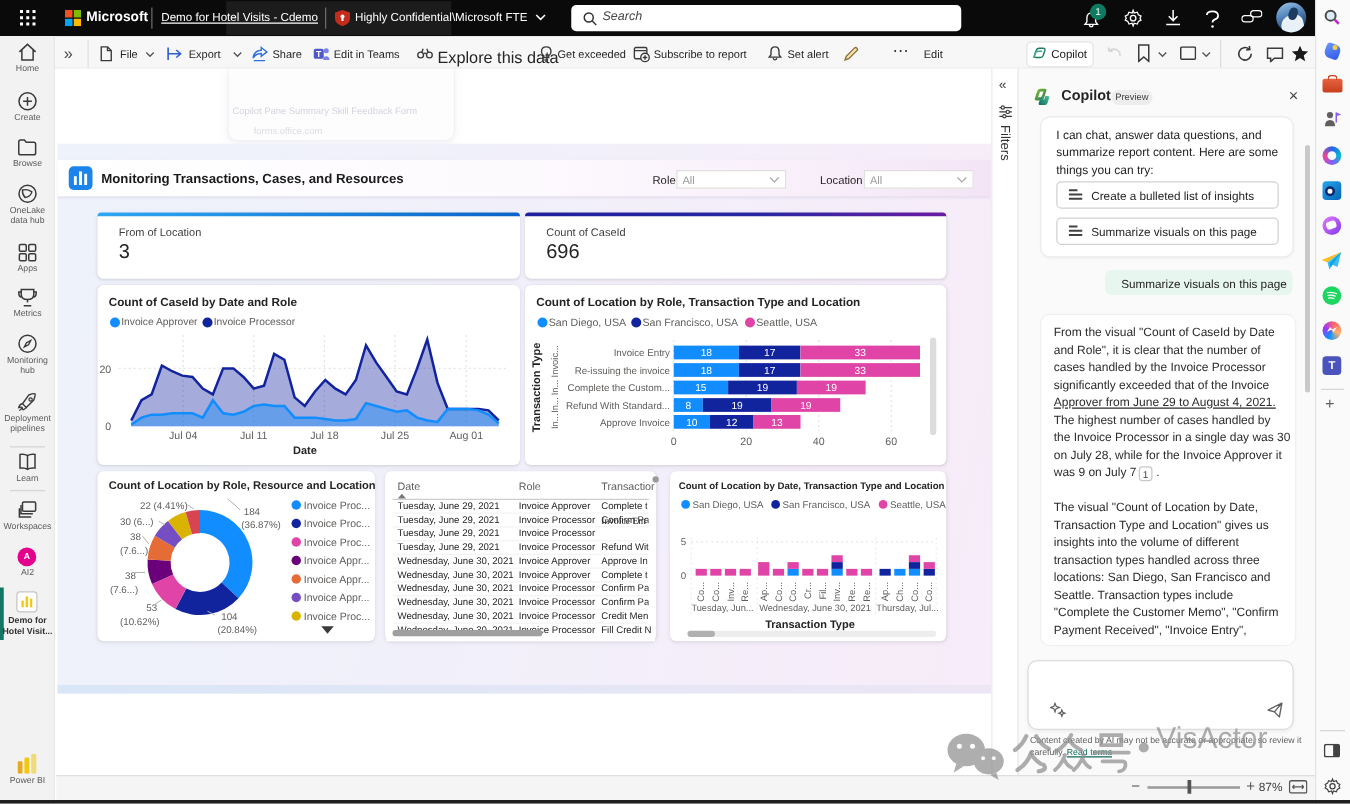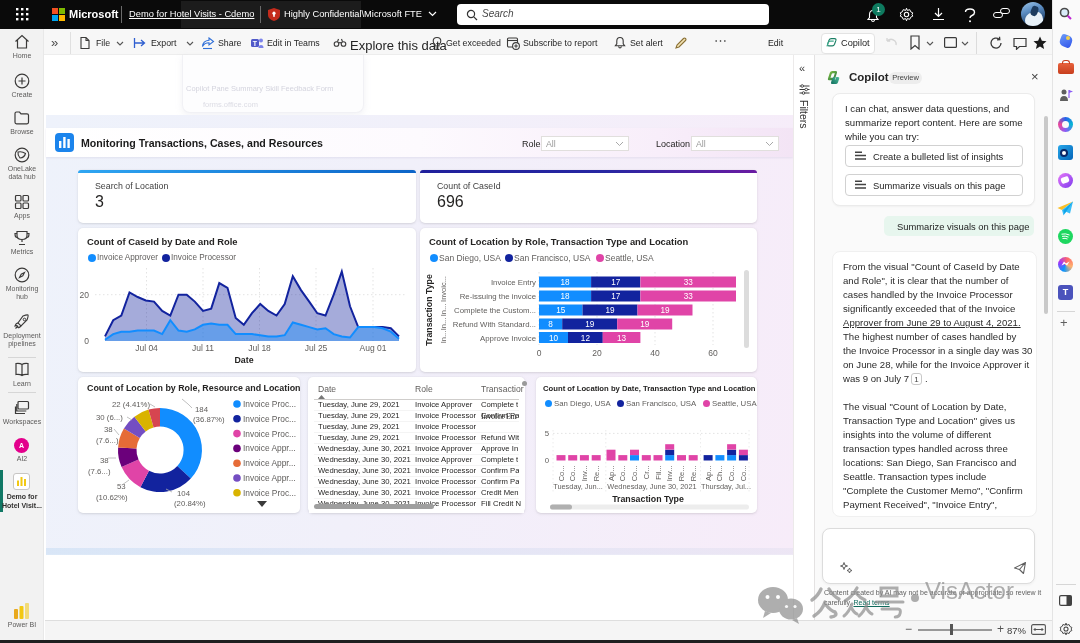--- a/index.html
+++ b/index.html
@@ -121,21 +121,21 @@
     <path d="M10 8.2 v3.6 M8.2 10 h3.6" stroke="#3b3a39" stroke-width="1.1"></path>
   </svg>
 <div class="abs" style="left:523px;top:38px;color:#252525;font-size:8.8px;">Subscribe to report</div>
 <svg class="abs" style="left:613px;top:36px" width="14" height="14" viewBox="0 0 14 14">
     <path d="M7 1.5 q3.2 0 3.2 3.6 l0 2.7 l1.4 1.9 l-9.2 0 l1.4 -1.9 l0 -2.7 q0 -3.6 3.2 -3.6 Z M5.6 10.5 q0.3 1.4 1.4 1.4 q1.1 0 1.4 -1.4" stroke="#3b3a39" stroke-width="1.1" fill="none"></path>
   </svg>
 <div class="abs" style="left:630px;top:38px;color:#252525;font-size:8.8px;">Set alert</div>
 <svg class="abs" style="left:674px;top:36px" width="14" height="14" viewBox="0 0 14 14">
     <path d="M2 12 L3 9 L9.5 2.5 q1 -1 2 0 q1 1 0 2 L5 11 Z" stroke="#8a7035" stroke-width="1.1" fill="#f3e3b3"></path>
   </svg>
-<div class="abs" style="left:720px;top:38px;color:#252525;font-size:8.8px;padding-left:48px;">Edit</div>
+<div class="abs" style="left:691px;top:38px;color:#252525;font-size:8.8px;padding-left:48px;">Edit</div>
 <div class="abs" style="left:714px;top:33px;color:#3a3a3a;font-size:13px;letter-spacing:1px;">⋯</div>
 
 <div class="abs" style="left:821px;top:33px;width:54px;height:21px;background:#fff;border:1px solid #e3e3e3;border-radius:4px;"></div>
 <svg class="abs" style="left:826px;top:37px" width="13" height="13" viewBox="0 0 16 16">
  <path d="M10.5 2 h-4 q-2 0 -2.8 2 l-1.6 4.5 q-0.8 2.5 1.6 2.5 h4 q2 0 2.8 -2 l1.6 -4.5 q0.8 -2.5 -1.6 -2.5 Z" fill="none" stroke="#1a7f64" stroke-width="1.4"></path>
  <path d="M9.5 5 h-4 q-2 0 -2.8 2 l-1.6 4.5" fill="none" stroke="#3fa98c" stroke-width="1.4"></path>
 </svg>
 <div class="abs" style="left:841px;top:38px;color:#242424;font-size:9.2px;">Copilot</div>
 <svg class="abs" style="left:884px;top:36px" width="14" height="14" viewBox="0 0 14 14">
     <path d="M3 5 q4 -3.5 8 0 q1.5 1.6 1 4 M3 5 l0 -3 M3 5 l3.2 0" stroke="#d5d5d5" stroke-width="1.3" fill="none"></path>
@@ -258,21 +258,21 @@
     <path d="M1 1 L4.5 4.5 L8 1" stroke="#a8a8a8" stroke-width="1" fill="none"></path>
   </svg>
 <div class="abs" style="left:656px;top:139px;font-size:9px;color:#252423;">Location</div>
 <div class="abs" style="left:691px;top:136px;width:88px;height:15px;background:#fff;border:1px solid #e1dfdd;"></div>
 <div class="abs" style="left:696px;top:139px;font-size:8.8px;color:#9a9a9a;">All</div>
 <svg class="abs" style="left:765px;top:141px" width="9" height="6" viewBox="0 0 9 6">
     <path d="M1 1 L4.5 4.5 L8 1" stroke="#a8a8a8" stroke-width="1" fill="none"></path>
   </svg>
 <div class="abs" style="left:78px;top:170px;width:338px;height:53px;background:#fff;border-radius:5px;box-shadow:0 0.6px 1.8px rgba(0,0,0,0.08),0 1px 4px rgba(0,0,0,0.06);"></div>
 <div class="abs" style="left:78px;top:170px;width:338px;height:3px;border-radius:5px 5px 0 0;background:linear-gradient(90deg,#2fa6f2,#0c64c8);"></div>
-<div class="abs" style="left:95px;top:181px;font-size:8.8px;color:#3f3f3f;">Search of Location</div>
+<div class="abs" style="left:95px;top:181px;font-size:8.8px;color:#3f3f3f;">From of Location</div>
 <div class="abs" style="left:95px;top:193px;font-size:16px;color:#252423;">3</div>
 <div class="abs" style="left:420px;top:170px;width:337px;height:53px;background:#fff;border-radius:5px;box-shadow:0 0.6px 1.8px rgba(0,0,0,0.08),0 1px 4px rgba(0,0,0,0.06);"></div>
 <div class="abs" style="left:420px;top:170px;width:337px;height:3px;border-radius:5px 5px 0 0;background:linear-gradient(90deg,#20209c 0%,#2727a2 55%,#6a1ba2 100%);"></div>
 <div class="abs" style="left:437px;top:181px;font-size:8.8px;color:#3f3f3f;">Count of CaseId</div>
 <div class="abs" style="left:437px;top:193px;font-size:16px;color:#252423;">696</div>
 <div class="abs" style="left:78px;top:228px;width:338px;height:144px;background:#fff;border-radius:5px;box-shadow:0 0.6px 1.8px rgba(0,0,0,0.08),0 1px 4px rgba(0,0,0,0.06);"></div>
 <div class="abs" style="left:87px;top:236px;font-size:9.4px;font-weight:bold;color:#252423;">Count of CaseId by Date and Role</div>
 <div class="abs" style="left:88px;top:254px;width:8px;height:8px;border-radius:50%;background:#118dff;"></div>
 <div class="abs" style="left:97px;top:253px;font-size:8.2px;color:#605e5c;">Invoice Approver</div>
 <div class="abs" style="left:162px;top:254px;width:8px;height:8px;border-radius:50%;background:#12239e;"></div>
@@ -537,42 +537,42 @@
     </defs>
  <path d="M14 1.5 h-5.5 q-3 0 -4 3 l-3 9 q-1 3 2 3 h5.5 q3 0 4 -3 l3 -9 q1 -3 -2 -3 Z M12.5 5 l-2 6 q-0.5 1.5 -2 1.5 h-3 l2 -6 q0.5 -1.5 2 -1.5 Z" fill="url(#cp1)"></path>
  <path d="M16 7.5 l-1.2 3.5 h2.7 q3 0 2 3 l-2 6 q-1 2.5 -3.5 2.5 h-5.5 q-3 0 -2 -3 l1 -3 h3.2 q2.5 0 3.3 -2.5 Z M13.8 11.5 l-2 6 q-0.5 1.5 -2 1.5 h-3 l2 -6 q0.5 -1.5 2 -1.5 Z" fill="url(#cp2)"></path>
 </svg>
 <div class="abs" style="left:849px;top:71px;font-size:11.5px;font-weight:bold;color:#242424;">Copilot</div>
 <div class="abs" style="left:889px;top:72px;width:33px;height:12px;background:#ededed;border-radius:6px;text-align:center;font-size:7.5px;line-height:12px;color:#424242;">Preview</div>
 <div class="abs" style="left:1031px;top:69px;font-size:13px;color:#424242;">×</div>
 <div class="abs" style="left:832px;top:93px;width:203px;height:113px;background:#fff;border:1px solid #ebebeb;border-radius:8px;box-shadow:0 1px 2px rgba(0,0,0,0.04);"></div>
 <div class="abs" style="left:845px;top:103px;font-size:9.6px;color:#242424;">I can chat, answer data questions, and</div>
 <div class="abs" style="left:845px;top:117px;font-size:9.6px;color:#242424;">summarize report content. Here are some</div>
-<div class="abs" style="left:845px;top:131px;font-size:9.6px;color:#242424;">while you can try:</div>
+<div class="abs" style="left:845px;top:131px;font-size:9.6px;color:#242424;">things you can try:</div>
 <div class="abs" style="left:845px;top:145px;width:178px;height:22px;background:#fff;border:1px solid #d1d1d1;border-radius:4px;"></div>
 <svg class="abs" style="left:855px;top:151px" width="11" height="10" viewBox="0 0 11 10">
     <path d="M0 1.2 h7 M0 4.6 h11 M0 8 h11" stroke="#424242" stroke-width="1.5"></path>
   </svg>
 <div class="abs" style="left:873px;top:151px;font-size:9.4px;color:#242424;">Create a bulleted list of insights</div>
 <div class="abs" style="left:845px;top:174px;width:178px;height:22px;background:#fff;border:1px solid #d1d1d1;border-radius:4px;"></div>
 <svg class="abs" style="left:855px;top:180px" width="11" height="10" viewBox="0 0 11 10">
     <path d="M0 1.2 h7 M0 4.6 h11 M0 8 h11" stroke="#424242" stroke-width="1.5"></path>
   </svg>
 <div class="abs" style="left:873px;top:180px;font-size:9.4px;color:#242424;">Summarize visuals on this page</div>
 <div class="abs" style="left:884px;top:216px;width:150px;height:20px;background:#e7f6ee;border-radius:5px;"></div>
 <div class="abs" style="left:897px;top:221px;font-size:9.4px;color:#242424;">Summarize visuals on this page</div>
 <div class="abs" style="left:832px;top:251px;width:205px;height:266px;background:#fff;border:1px solid #f0f0f0;border-radius:8px;"></div>
 <div class="abs" style="left:843px;top:261px;font-size:9.6px;color:#2b2b2b;">From the visual "Count of CaseId by Date</div>
 <div class="abs" style="left:843px;top:275px;font-size:9.6px;color:#2b2b2b;">and Role", it is clear that the number of</div>
 <div class="abs" style="left:843px;top:289px;font-size:9.6px;color:#2b2b2b;">cases handled by the Invoice Processor</div>
 <div class="abs" style="left:843px;top:303px;font-size:9.6px;color:#2b2b2b;">significantly exceeded that of the Invoice</div>
 <div class="abs" style="left:843px;top:317px;font-size:9.6px;color:#2b2b2b;text-decoration:underline;">Approver from June 29 to August 4, 2021.</div>
 <div class="abs" style="left:843px;top:331px;font-size:9.6px;color:#2b2b2b;">The highest number of cases handled by</div>
 <div class="abs" style="left:843px;top:345px;font-size:9.6px;color:#2b2b2b;">the Invoice Processor in a single day was 30</div>
-<div class="abs" style="left:843px;top:359px;font-size:9.6px;color:#2b2b2b;">on June 28, while for the Invoice Approver it</div>
+<div class="abs" style="left:843px;top:359px;font-size:9.6px;color:#2b2b2b;">on July 28, while for the Invoice Approver it</div>
 <div class="abs" style="left:843px;top:373px;font-size:9.6px;color:#2b2b2b;">was 9 on July 7</div>
 <div class="abs" style="left:911px;top:373px;width:11px;height:12px;border:1px solid #c8c8c8;border-radius:3px;font-size:8px;color:#424242;text-align:center;line-height:12px;background:#fff;">1</div>
 <div class="abs" style="left:925px;top:373px;font-size:9.6px;color:#2b2b2b;">.</div>
 <div class="abs" style="left:843px;top:401px;font-size:9.6px;color:#2b2b2b;">The visual "Count of Location by Date,</div>
 <div class="abs" style="left:843px;top:415px;font-size:9.6px;color:#2b2b2b;">Transaction Type and Location" gives us</div>
 <div class="abs" style="left:843px;top:429px;font-size:9.6px;color:#2b2b2b;">insights into the volume of different</div>
 <div class="abs" style="left:843px;top:443px;font-size:9.6px;color:#2b2b2b;">transaction types handled across three</div>
 <div class="abs" style="left:843px;top:457px;font-size:9.6px;color:#2b2b2b;">locations: San Diego, San Francisco and</div>
 <div class="abs" style="left:843px;top:471px;font-size:9.6px;color:#2b2b2b;">Seattle. Transaction types include</div>
 <div class="abs" style="left:843px;top:485px;font-size:9.6px;color:#2b2b2b;">"Complete the Customer Memo", "Confirm</div>

